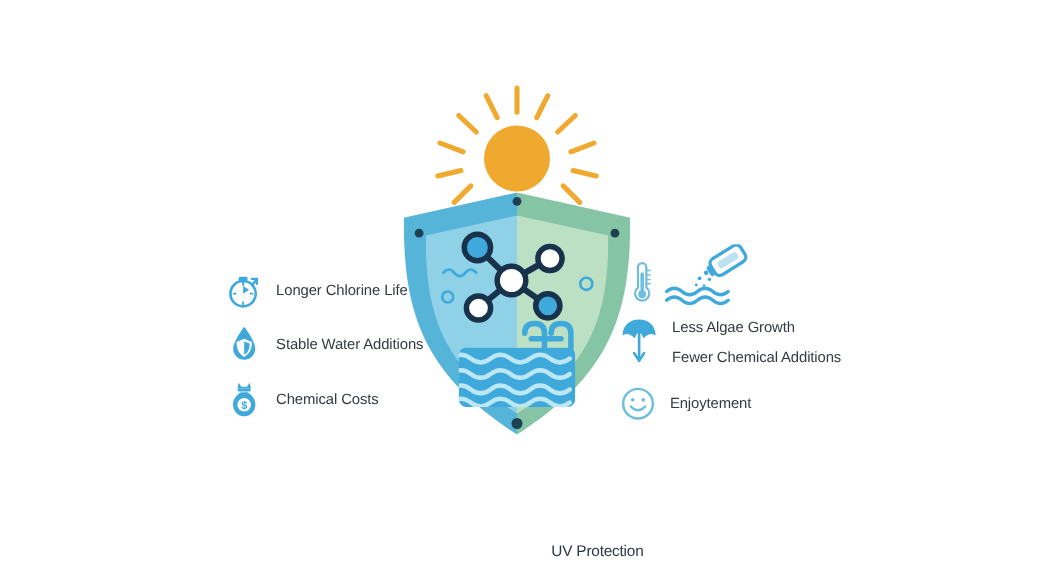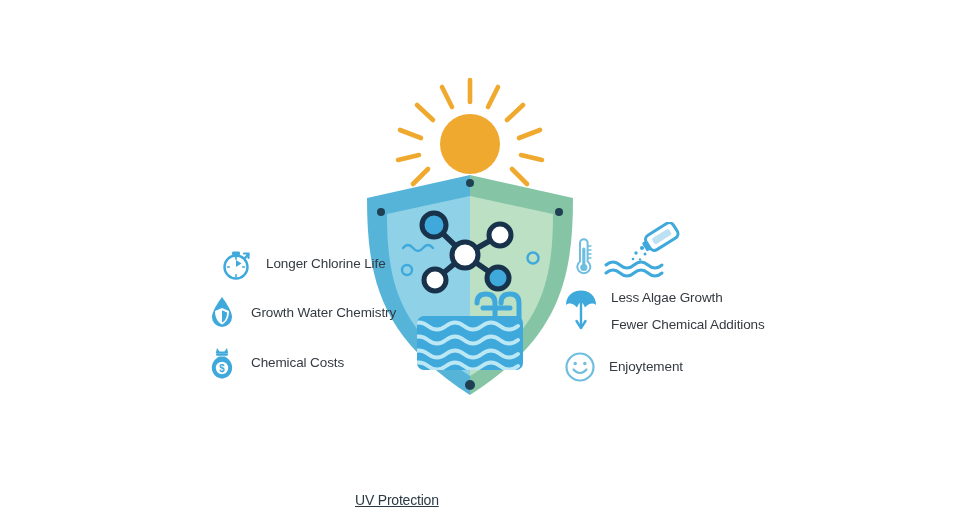--- a/index.html
+++ b/index.html
@@ -33,25 +33,24 @@
   }
   .b-stack{display:flex;flex-direction:column;gap:11px;}
 
   
   #shield-wrap{position:absolute;left:355px;top:170px;width:230px;height:230px;}
   #sun-wrap{position:absolute;left:375px;top:72px;width:190px;height:125px;}
 
   .uv-caption{
     position:absolute;
     left:0;right:0;top:322px;
-    text-align:left;
+    text-align:right;
     font-size:14px;
     color:#2b3a44;
     letter-spacing:-0.2px;
-    text-decoration:underline;
   }
 </style>
 </head>
 <body>
 
 <div id="stage">
 
   <div id="sun-wrap">
     <svg width="190" height="125" viewBox="0 0 190 125">
       <g stroke="#EFA92E" stroke-width="4.6" stroke-linecap="round" fill="none">
@@ -135,21 +134,21 @@
             <path d="M55 184 q9 -7 18 0 t18 0 t18 0 t18 0 t18 0 t18 0"></path>
             <path d="M55 196 q9 -7 18 0 t18 0 t18 0 t18 0 t18 0 t18 0"></path>
           </g>
         </g>
       </g>
     </svg>
 
     <div class="uv-caption">UV Protection</div>
   </div>
 
-  <div class="benefit-row left" style="left:220px;top:243px;">
+  <div class="benefit-row left" style="left:205px;top:243px;">
     <span class="b-icon">
       <svg width="30" height="32" viewBox="0 0 30 32">
         <circle cx="14" cy="19" r="11.5" fill="none" stroke="#3FA9DC" stroke-width="2.4"></circle>
         <path d="M14 19 L14 12 L19.5 15.5 Z" fill="#3FA9DC"></path>
         <rect x="10" y="3.5" width="8" height="4" rx="1.4" fill="#3FA9DC"></rect>
         <rect x="12.6" y="6" width="2.8" height="3.2" fill="#3FA9DC"></rect>
         <path d="M22 5.5 l4.5 0 l0 4.5" fill="none" stroke="#3FA9DC" stroke-width="2.2" stroke-linecap="round"></path>
         <path d="M22.6 10.5 l3.6 -4.2" fill="none" stroke="#3FA9DC" stroke-width="2.2" stroke-linecap="round"></path>
         <g stroke="#3FA9DC" stroke-width="1.6" stroke-linecap="round">
           <line x1="14" y1="9.5" x2="14" y2="11.3"></line>
@@ -163,21 +162,21 @@
   </div>
 
   <div class="benefit-row left" style="left:205px;top:292px;">
     <span class="b-icon">
       <svg width="28" height="36" viewBox="0 0 28 36">
         <path d="M14 2 C14 2 4 15 4 22 a10 10 0 0 0 20 0 C24 15 14 2 14 2 Z" fill="#3FA9DC"></path>
         <path d="M14 13 L21 16 C21 24 17.5 27.5 14 29.5 C10.5 27.5 7 24 7 16 Z" fill="#ffffff"></path>
         <path d="M14 15.3 L19 17.4 C19 23.5 16.5 26 14 27.6 Z" fill="#3FA9DC"></path>
       </svg>
     </span>
-    <span class="b-label">Growth Water Chemistry</span>
+    <span class="b-label">Stable Water Additions</span>
   </div>
 
   <div class="benefit-row left" style="left:205px;top:342px;">
     <span class="b-icon">
       <svg width="28" height="36" viewBox="0 0 28 36">
         <path d="M9 3 l2.5 3.5 h5 L19 3 l1.2 5.2 h-12.4 Z" fill="#3FA9DC"></path>
         <rect x="8" y="8.2" width="12" height="2.6" rx="1.2" fill="#3FA9DC"></rect>
         <path d="M11 11.5 C5 15 2.5 21 4.5 26.5 C6.3 31.5 11 33.5 14 33.5 C17 33.5 21.7 31.5 23.5 26.5 C25.5 21 23 15 17 11.5 Z" fill="#3FA9DC"></path>
         <circle cx="14" cy="23" r="6.2" fill="#ffffff"></circle>
         <text x="14" y="27" text-anchor="middle" font-family="Liberation Sans, sans-serif" font-size="10" font-weight="bold" fill="#3FA9DC">$</text>

